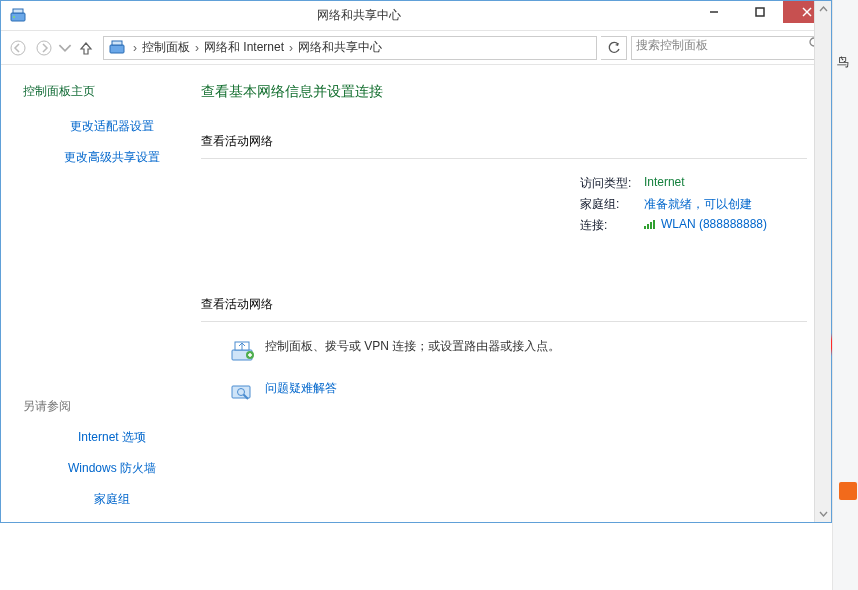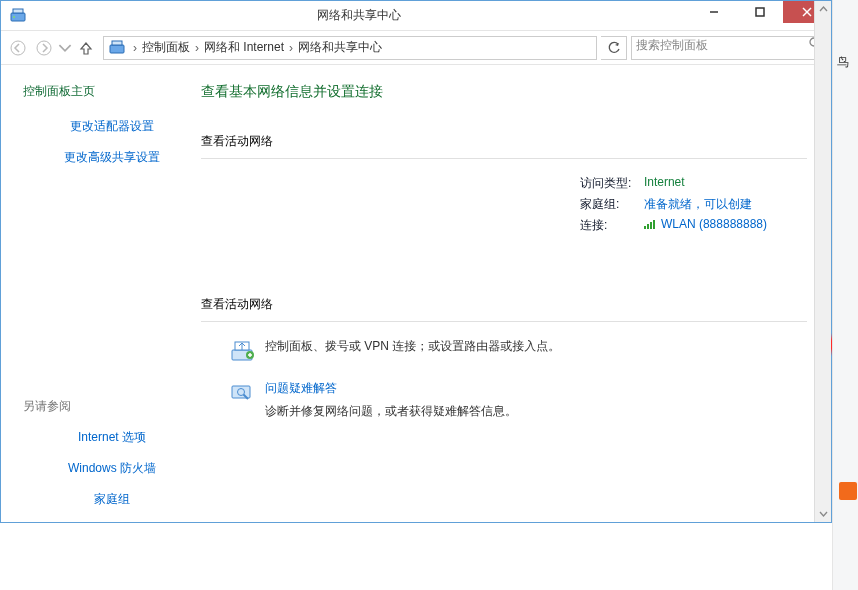--- a/index.html
+++ b/index.html
@@ -218,21 +218,20 @@
       <div class="optionrow">
         <span class="opticon">
           <svg viewBox="0 0 26 26">
               <rect x="3" y="6" width="18" height="12" rx="1" fill="#cfe4f8" stroke="#4a8cd0"></rect>
               <circle cx="12" cy="12" r="3.5" fill="none" stroke="#4a8cd0"></circle>
               <line x1="14.5" y1="14.5" x2="19" y2="19" stroke="#4a8cd0" stroke-width="2"></line>
             </svg>
         </span>
         <div>
           <div class="opttitle">问题疑难解答</div>
-          <div class="optdesc">诊断并修复网络问题，或者获得疑难解答信息。</div>
         </div>
       </div>
 
       <svg class="annot-arrow" width="180" height="250">
         <defs>
             <marker id="ah" markerWidth="10" markerHeight="10" refX="2" refY="3" orient="auto">
               <path d="M0,0 L0,6 L8,3 Z" fill="#ff2a2a"></path>
             </marker>
           </defs>
         <line x1="140" y1="230" x2="110" y2="6" stroke="#ff2a2a" stroke-width="2" marker-end="url(#ah)"></line>

